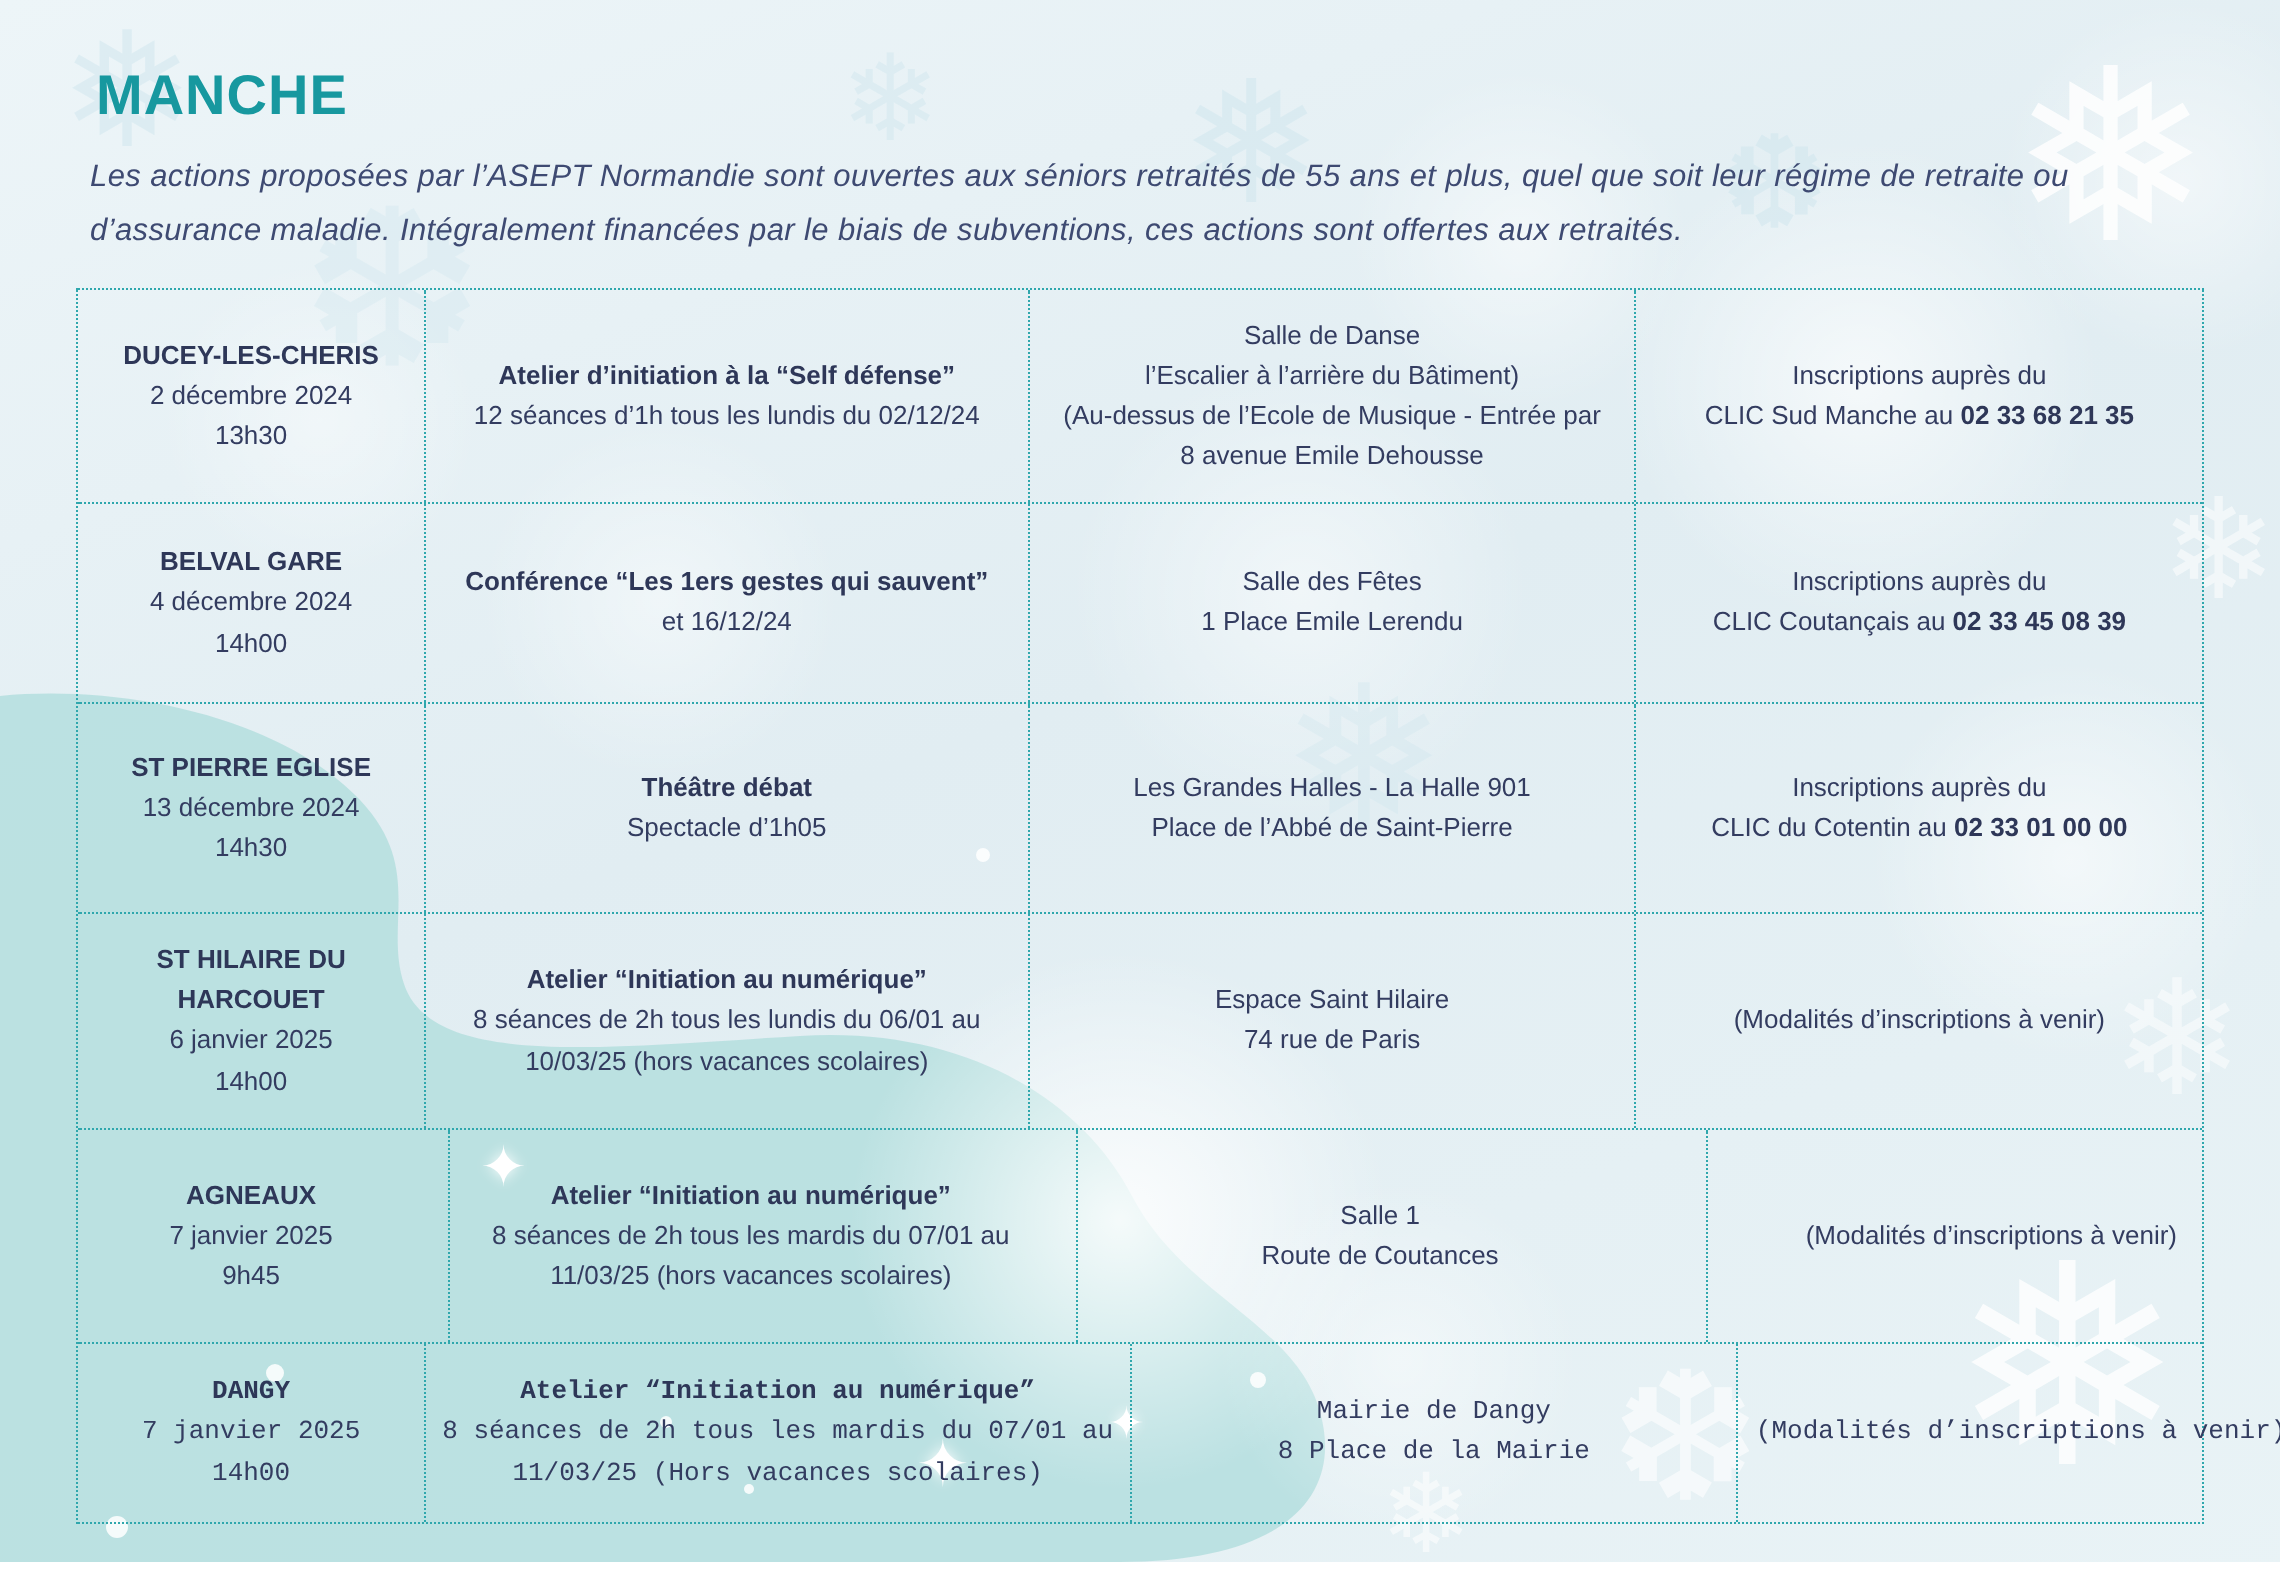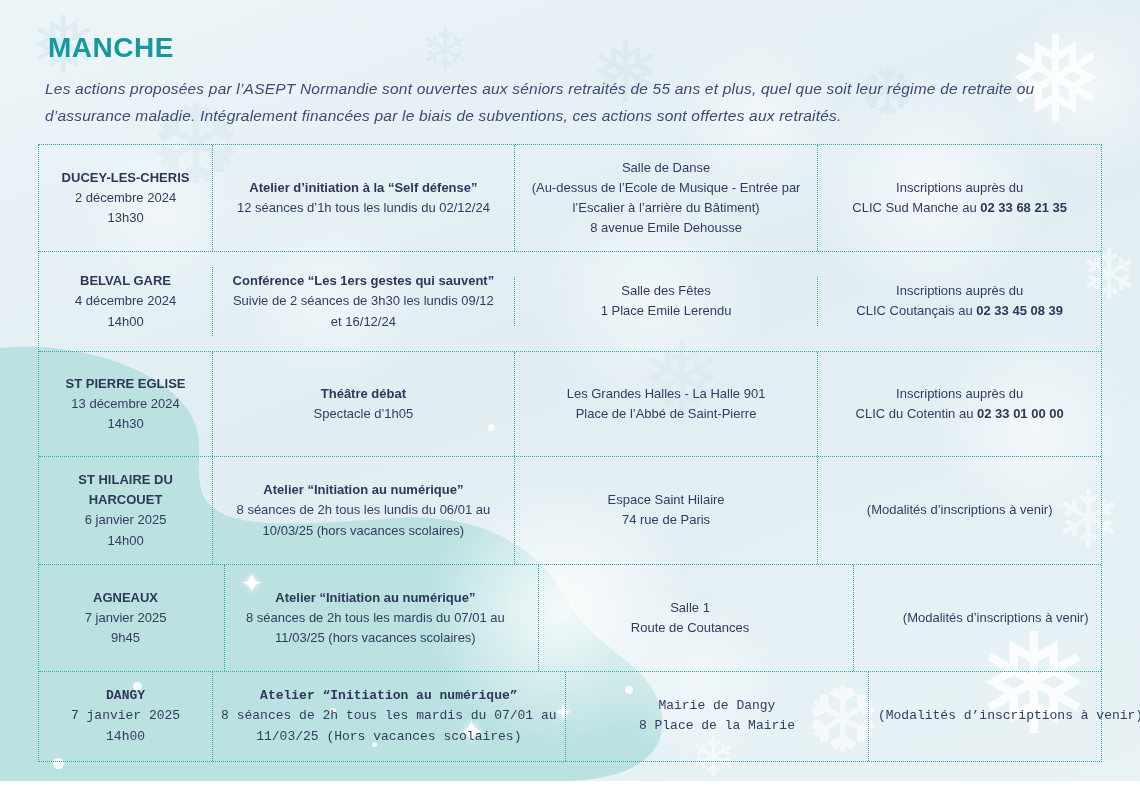--- a/index.html
+++ b/index.html
@@ -31,21 +31,21 @@
 
   
   .content{position:relative;padding:0 38px;}
   h1{margin:32px 0 0 10px;font-size:28px;font-weight:700;letter-spacing:.5px;color:#17989f;}
   .intro{margin:12px 6px 0 7px;font-style:italic;font-size:15.5px;line-height:1.74;
          letter-spacing:.2px;color:#3e4a72;}
 
   .schedule{margin-top:14px;border:1px dotted #2fa7ad;display:flex;flex-direction:column;}
   .row{display:flex;}
   .row + .row{border-top:1px dotted #2fa7ad;}
-  .row:nth-child(1){height:106px;} .row:nth-child(2){height:99px;align-items:center;}
+  .row:nth-child(1){height:106px;} .row:nth-child(2){height:99px;}
   .row:nth-child(3){height:104px;} .row:nth-child(4){height:107px;}
   .row:nth-child(5){height:106px;gap:12px;} .row:nth-child(6){height:89px;font-family:Liberation Mono, monospace;}
   .cell{display:flex;flex-direction:column;justify-content:center;align-items:center;
         text-align:center;padding:4px 8px;box-sizing:border-box;
         font-size:13px;line-height:1.55;color:#333c60;}
   .cell + .cell{border-left:1px dotted #2fa7ad;}
   .c1{flex:0 0 16.3%;} .c2{flex:0 0 28.4%;} .c3{flex:0 0 28.6%;} .c4{flex:0 0 26.7%;}
   .line{white-space:nowrap;}
   .line.b, .line b{font-weight:700;color:#2e3758;}
 </style>
@@ -98,39 +98,38 @@
             <div class="line b">DUCEY-LES-CHERIS</div>
             <div class="line">2 décembre 2024</div>
             <div class="line">13h30</div>
           </div>
     <div class="cell c2">
             <div class="line b">Atelier d’initiation à la “Self défense”</div>
             <div class="line">12 séances d’1h tous les lundis du 02/12/24</div>
           </div>
     <div class="cell c3">
             <div class="line">Salle de Danse</div>
+            <div class="line">l’Escalier à l’arrière du Bâtiment)</div>
             <div class="line">(Au-dessus de l’Ecole de Musique - Entrée par</div>
-            <div class="line">l’Escalier à l’arrière du Bâtiment)</div>
             <div class="line">8 avenue Emile Dehousse</div>
           </div>
     <div class="cell c4">
             <div class="line">Inscriptions auprès du</div>
             <div class="line">CLIC Sud Manche au <b>02 33 68 21 35</b></div>
           </div>
   </div>
 
   <div class="row">
     <div class="cell c1">
             <div class="line b">BELVAL GARE</div>
             <div class="line">4 décembre 2024</div>
             <div class="line">14h00</div>
           </div>
     <div class="cell c2">
             <div class="line b">Conférence “Les 1ers gestes qui sauvent”</div>
-            <div class="line">Suivie de 2 séances de 3h30 les lundis 09/12</div>
             <div class="line">et 16/12/24</div>
           </div>
     <div class="cell c3">
             <div class="line">Salle des Fêtes</div>
             <div class="line">1 Place Emile Lerendu</div>
           </div>
     <div class="cell c4">
             <div class="line">Inscriptions auprès du</div>
             <div class="line">CLIC Coutançais au <b>02 33 45 08 39</b></div>
           </div>

